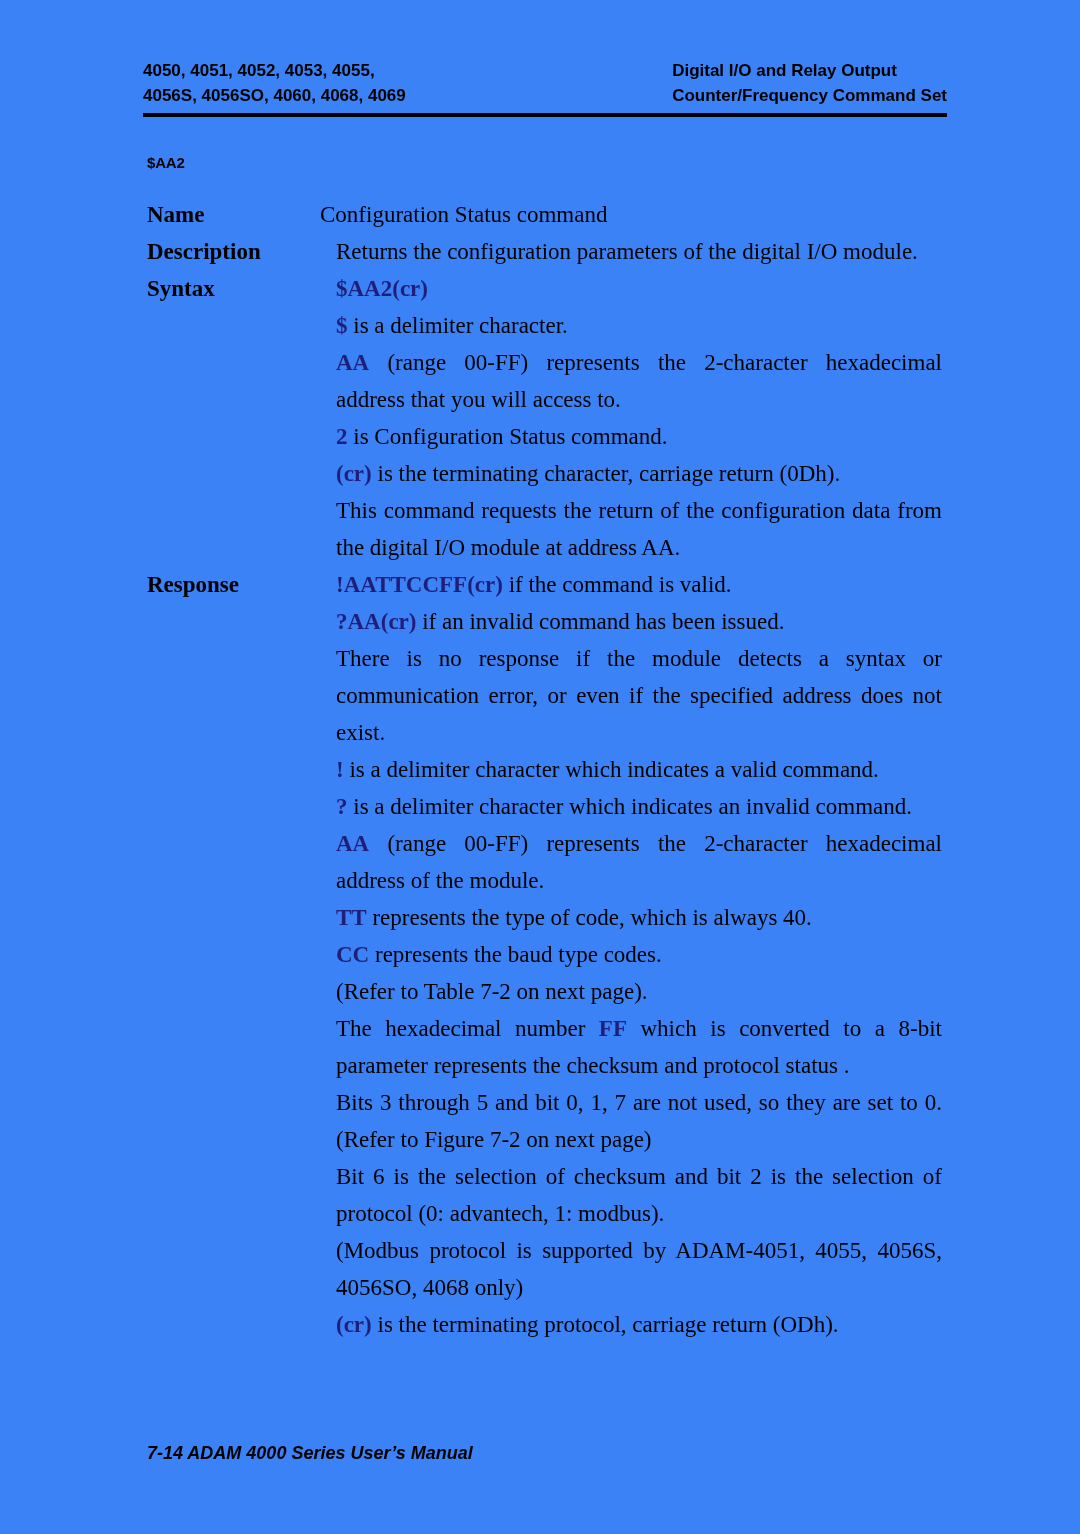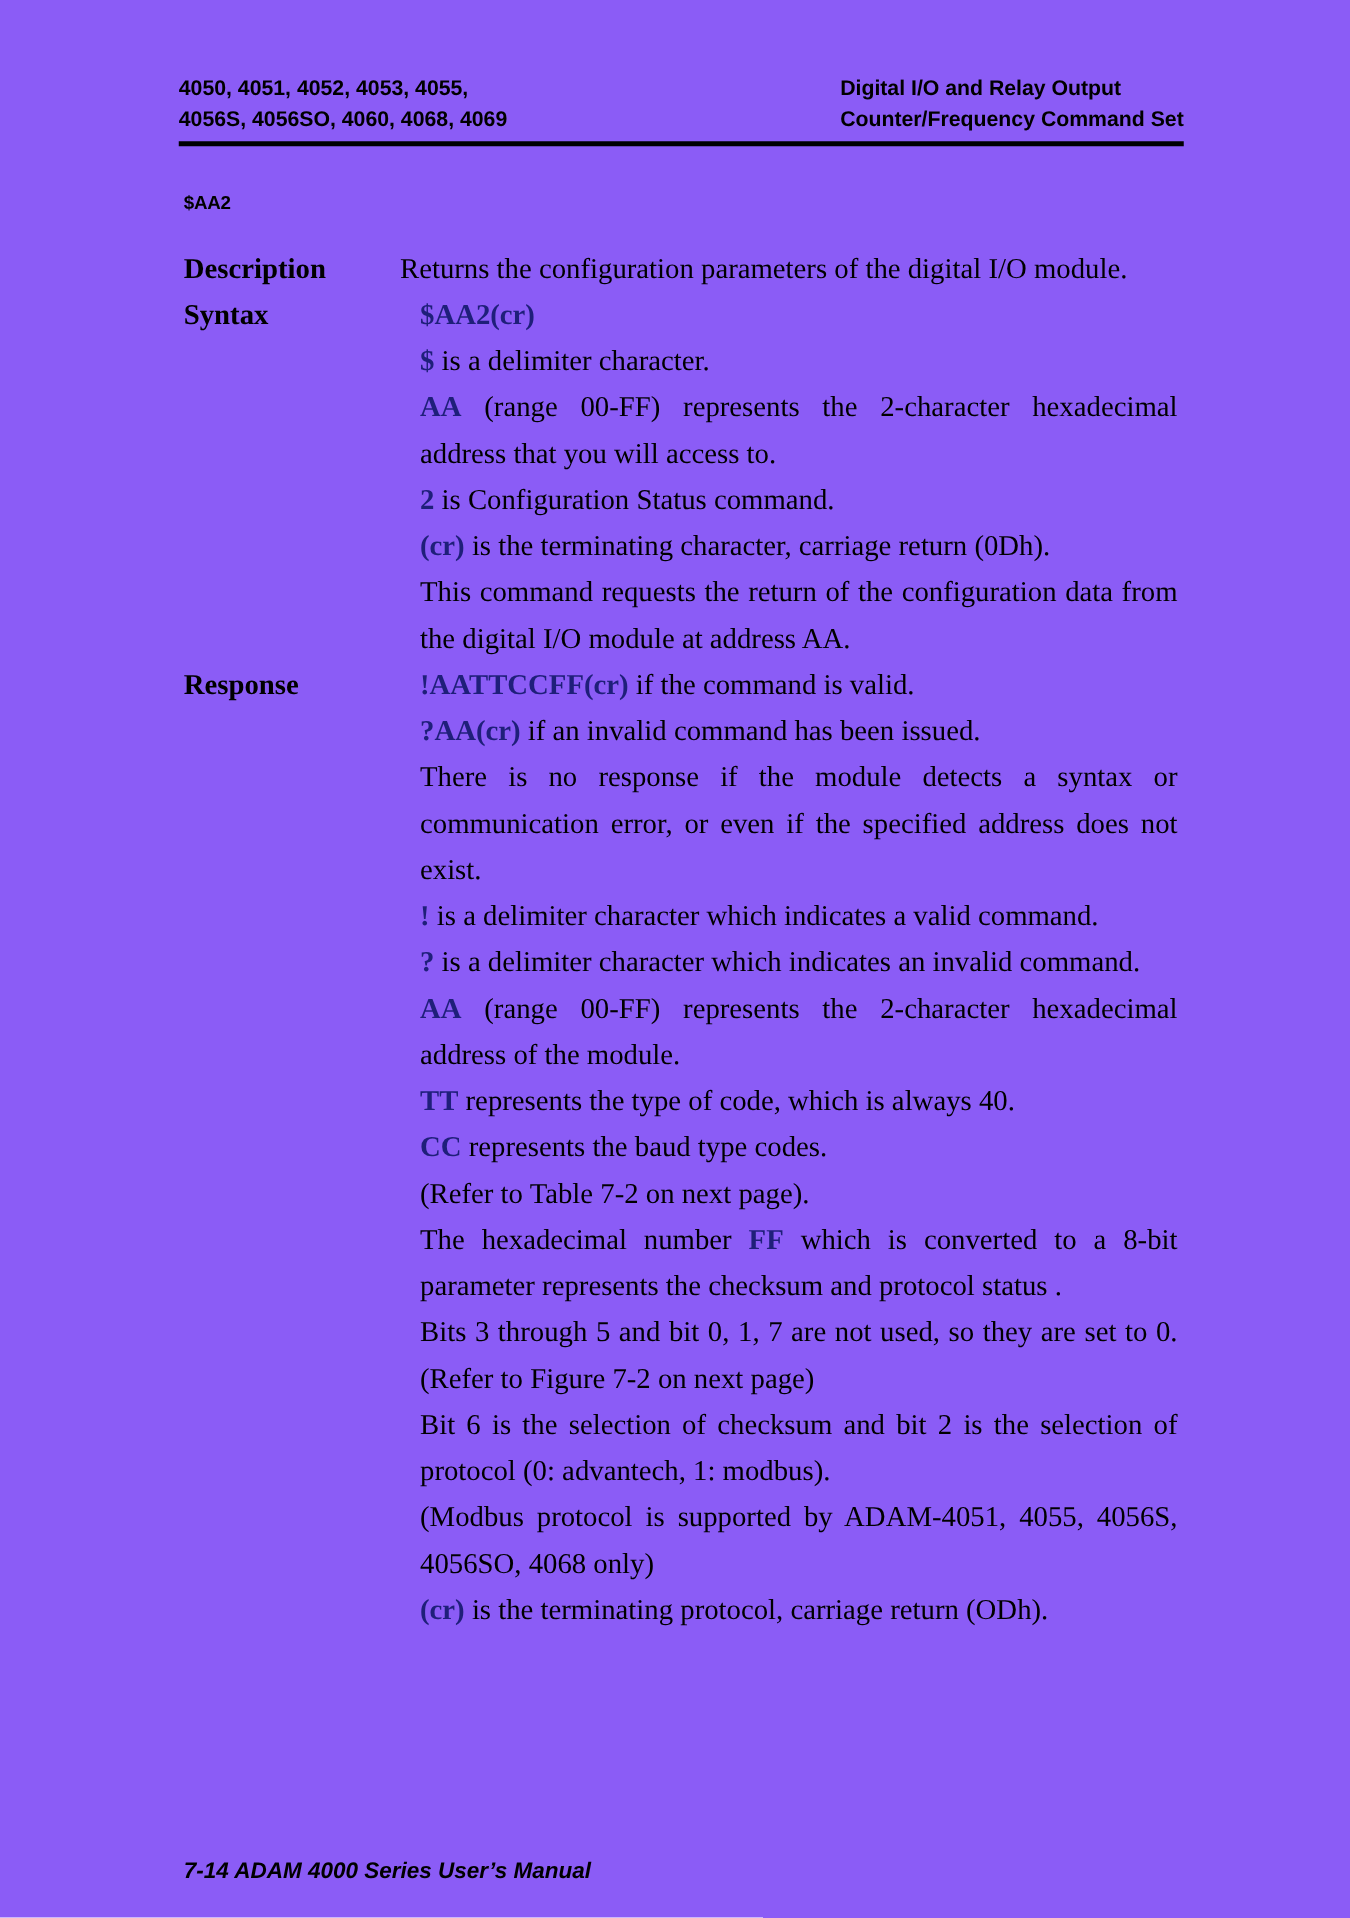--- a/index.html
+++ b/index.html
@@ -4,21 +4,21 @@
 <style>
   html, body {
     margin: 0;
     padding: 0;
     background: #ffffff;
   }
   .page {
     position: relative;
     width: 1080px;
     height: 1534px;
-    background: #8b5cf6;
+    background: #3b82f6;
     overflow: hidden;
     font-family: "Liberation Serif", "DejaVu Serif", serif;
     color: #000000;
   }
 
   
   .header {
     position: absolute;
     left: 143px;
     top: 58px;
@@ -99,40 +99,45 @@
   
   .footer {
     position: absolute;
     left: 147px;
     top: 1443px;
     font-family: "Liberation Sans", "DejaVu Sans", sans-serif;
     font-weight: bold;
     font-style: italic;
     font-size: 18px;
     color: #000;
-    margin-top: 43px;
   }
 </style>
 </head>
 <body>
 
 <div class="page">
 
   <div class="header">
     <div class="header-left">4050, 4051, 4052, 4053, 4055,
 4056S, 4056SO, 4060, 4068, 4069</div>
     <div class="header-right">Digital I/O and Relay Output
 Counter/Frequency Command Set</div>
   </div>
   <div class="header-rule"></div>
 
   <div class="cmd-title">$AA2</div>
 
   <div class="body">
 
+    <div class="row">
+      <div class="label">Name</div>
+      <div class="content">
+        <p class="para nojustify">Configuration Status command</p>
+      </div>
+    </div>
 
     <div class="row">
       <div class="label">Description</div>
       <div class="content">
         <p class="para">Returns the configuration parameters of the digital I/O module.</p>
       </div>
     </div>
 
     <div class="row">
       <div class="label">Syntax</div>

